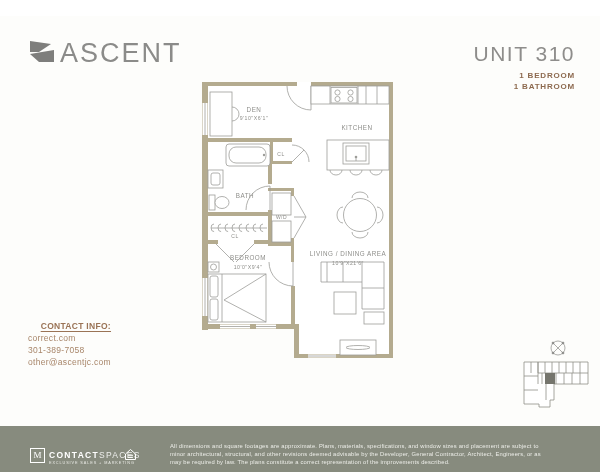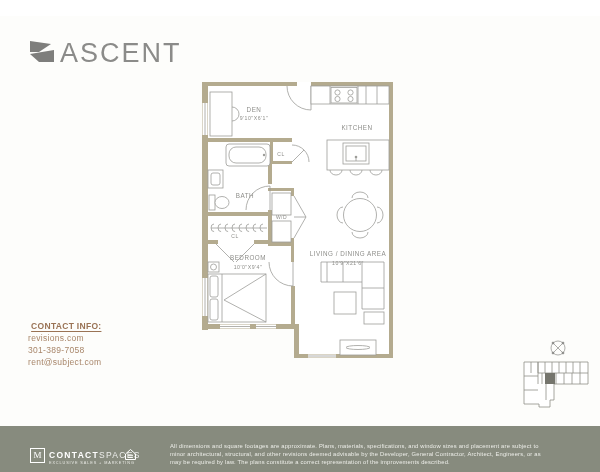--- a/index.html
+++ b/index.html
@@ -35,20 +35,27 @@
 <div class="page">
 
   <div class="logo">
     <svg width="26" height="28" viewBox="0 0 26 28">
       <polygon points="1,1 22,4 10,12 1,12" fill="#7e7e7c"></polygon>
       <polygon points="1,14 25,10 25,22 10,22" fill="#7e7e7c"></polygon>
     </svg>
   </div>
   <div class="logo-word">ASCENT</div>
 
+  <div class="unit-block">
+    <div class="unit-title">UNIT 310</div>
+    <div class="unit-specs">
+      <div>1 BEDROOM</div>
+      <div>1 BATHROOM</div>
+    </div>
+  </div>
 
   <svg viewBox="0 0 210 292" style="position:absolute;left:190px;top:60px;width:210px;height:292px;">
 
     <g>
       <rect x="12" y="6" width="96" height="247" fill="#ffffff"></rect>
       <rect x="104" y="6" width="99" height="276" fill="#ffffff"></rect>
     </g>
 
     <g fill="#b4ab8f">
       <rect x="12" y="6" width="95" height="4"></rect>
@@ -182,23 +189,23 @@
       <text x="45" y="162" font-size="5">CL</text>
       <text x="58" y="184" font-size="6.3">BEDROOM</text>
       <text x="58" y="192.5" font-size="5.2">10'0"X9'4"</text>
       <text x="158" y="180" font-size="6.3">LIVING / DINING AREA</text>
       <text x="158" y="189" font-size="5.2">10'9"X21'6"</text>
     </g>
   </svg>
 
   <div class="info-block" style="top:304px;">
     <div class="info-heading">CONTACT INFO:</div>
-    <div>revisions.com</div>
+    <div>correct.com</div>
     <div>301-389-7058</div>
-    <div>rent@subject.com</div>
+    <div>other@ascentjc.com</div>
   </div>
 
   <svg viewBox="0 0 86 86" style="position:absolute;left:512px;top:312px;width:86px;height:86px;">
     <g stroke="#8a8a86" stroke-width="0.7" fill="none">
       <circle cx="46" cy="20" r="7"></circle>
       <line x1="41" y1="25" x2="51" y2="15"></line>
       <line x1="41" y1="15" x2="51" y2="25"></line>
       <circle cx="41" cy="25" r="1" fill="#8a8a86"></circle>
       <circle cx="51" cy="15" r="1" fill="#8a8a86"></circle>
       <circle cx="41" cy="15" r="1" fill="#8a8a86"></circle>

